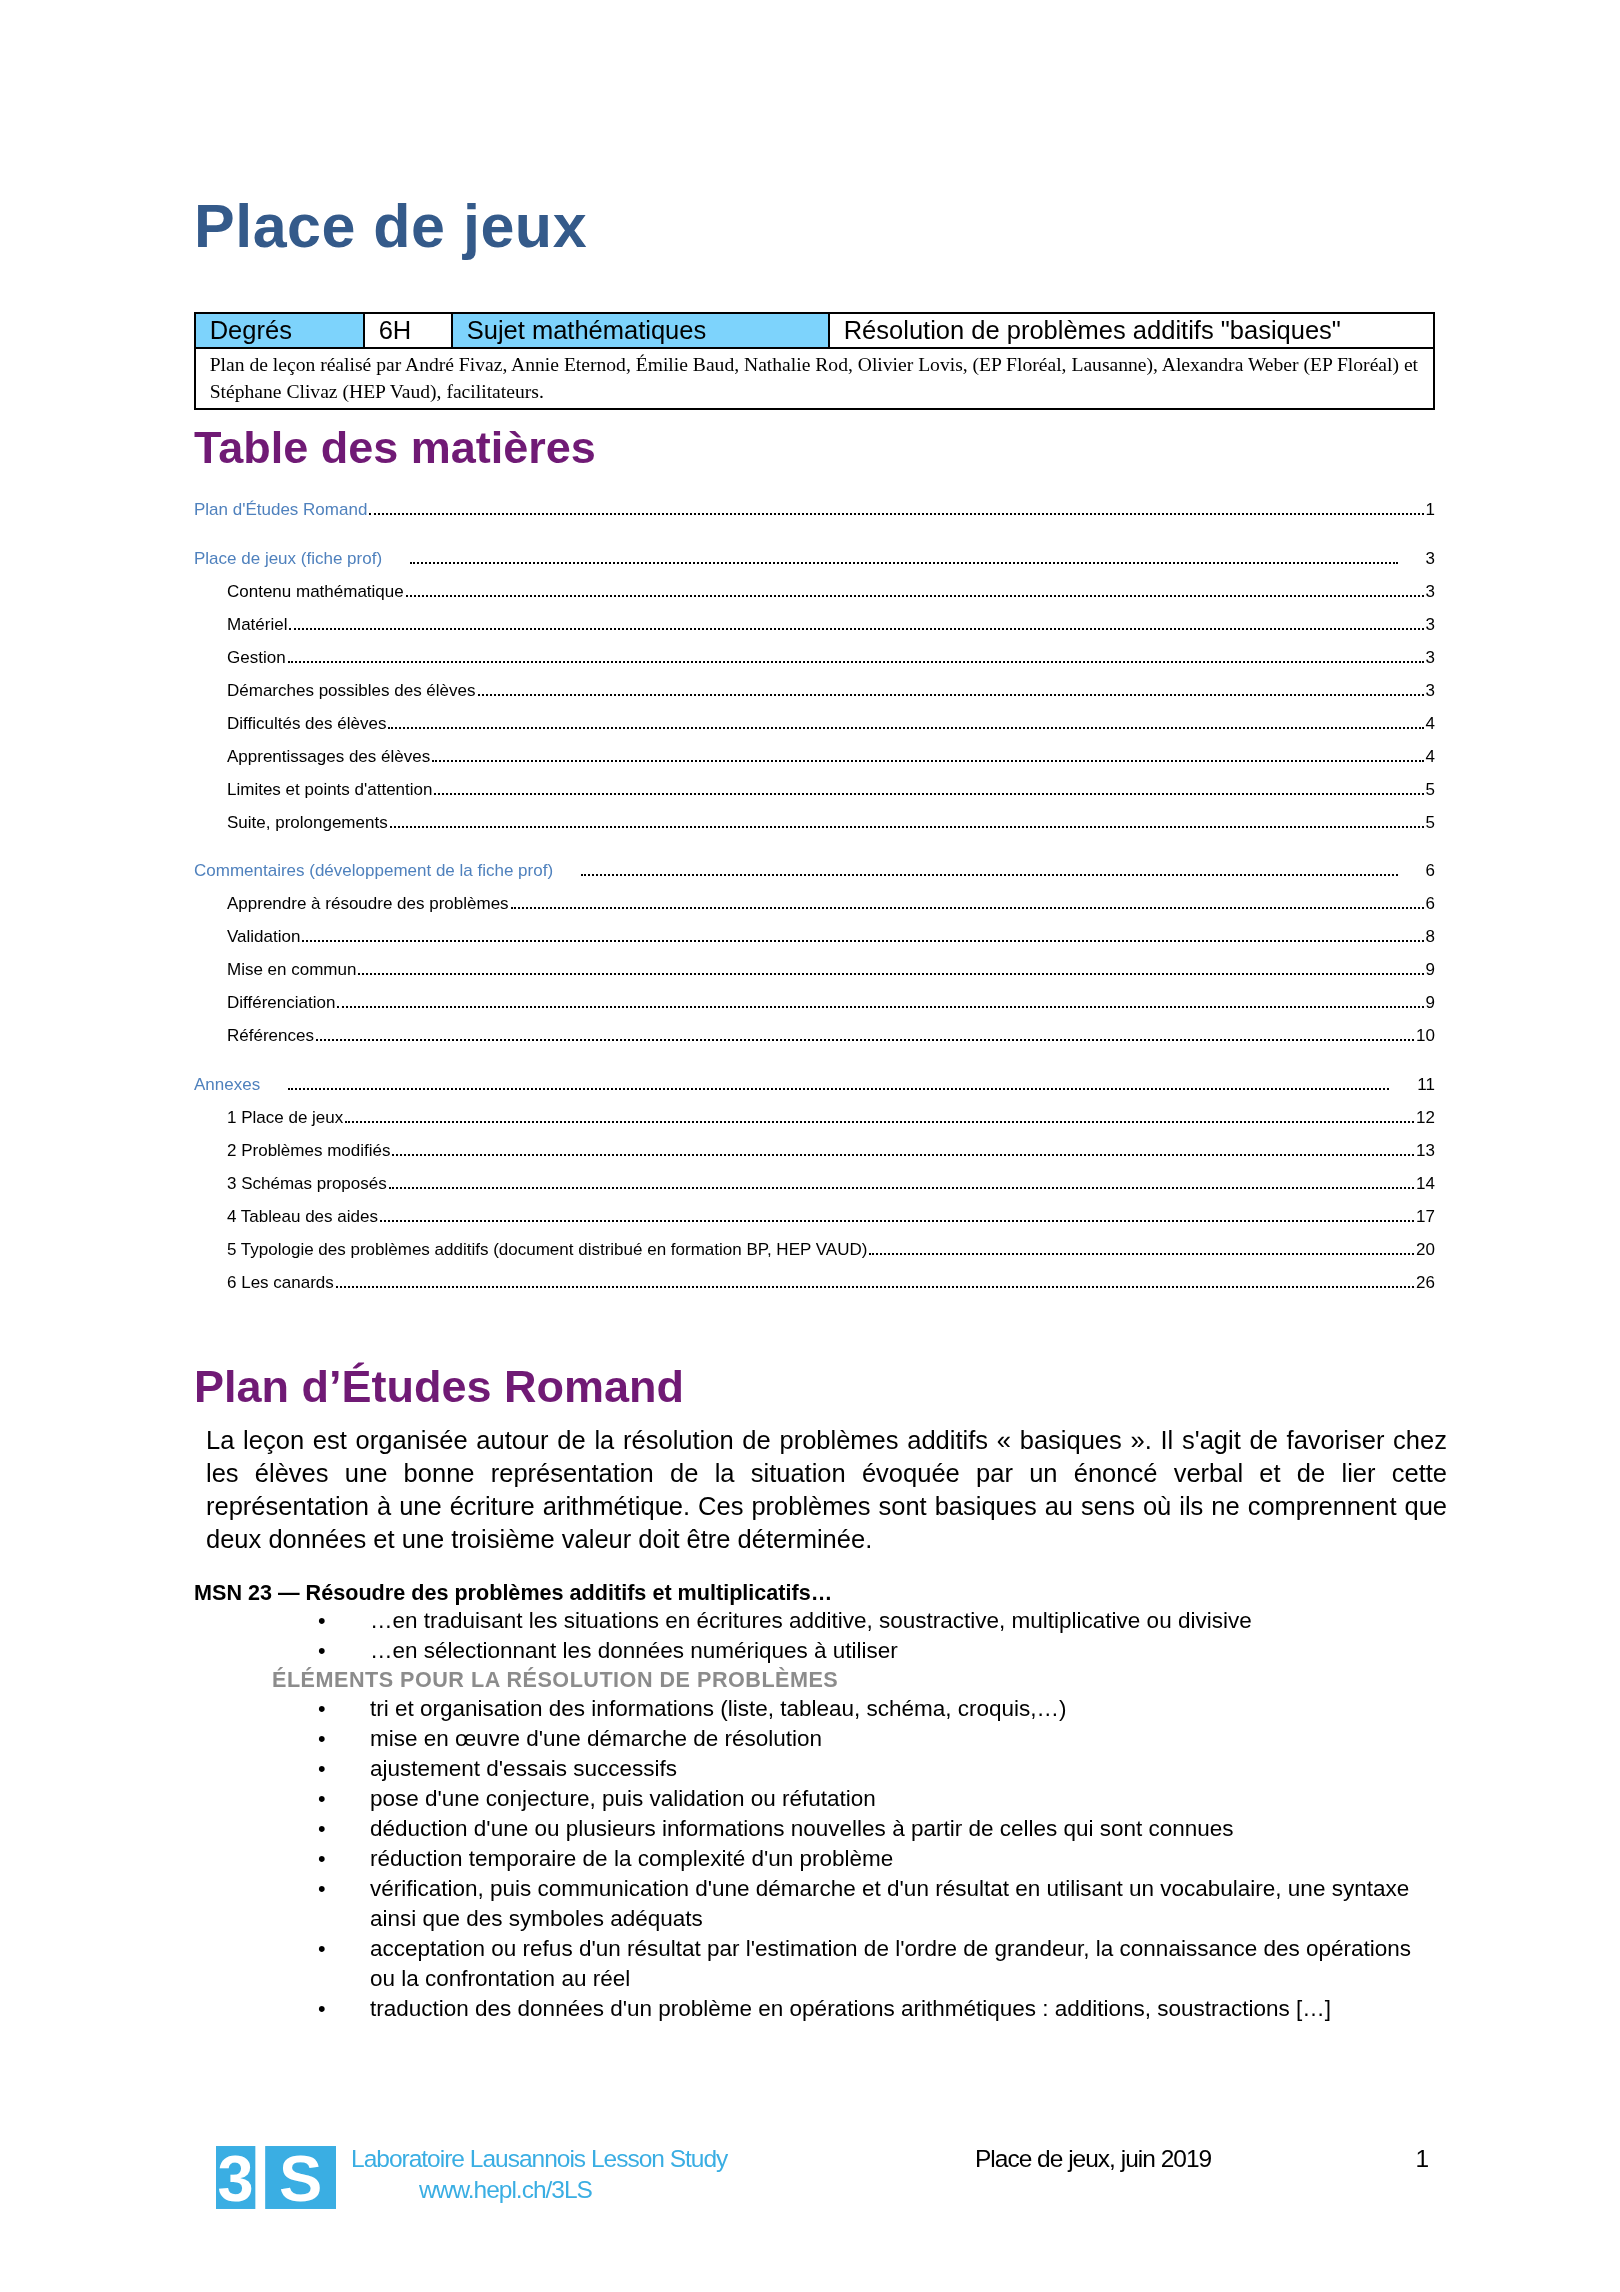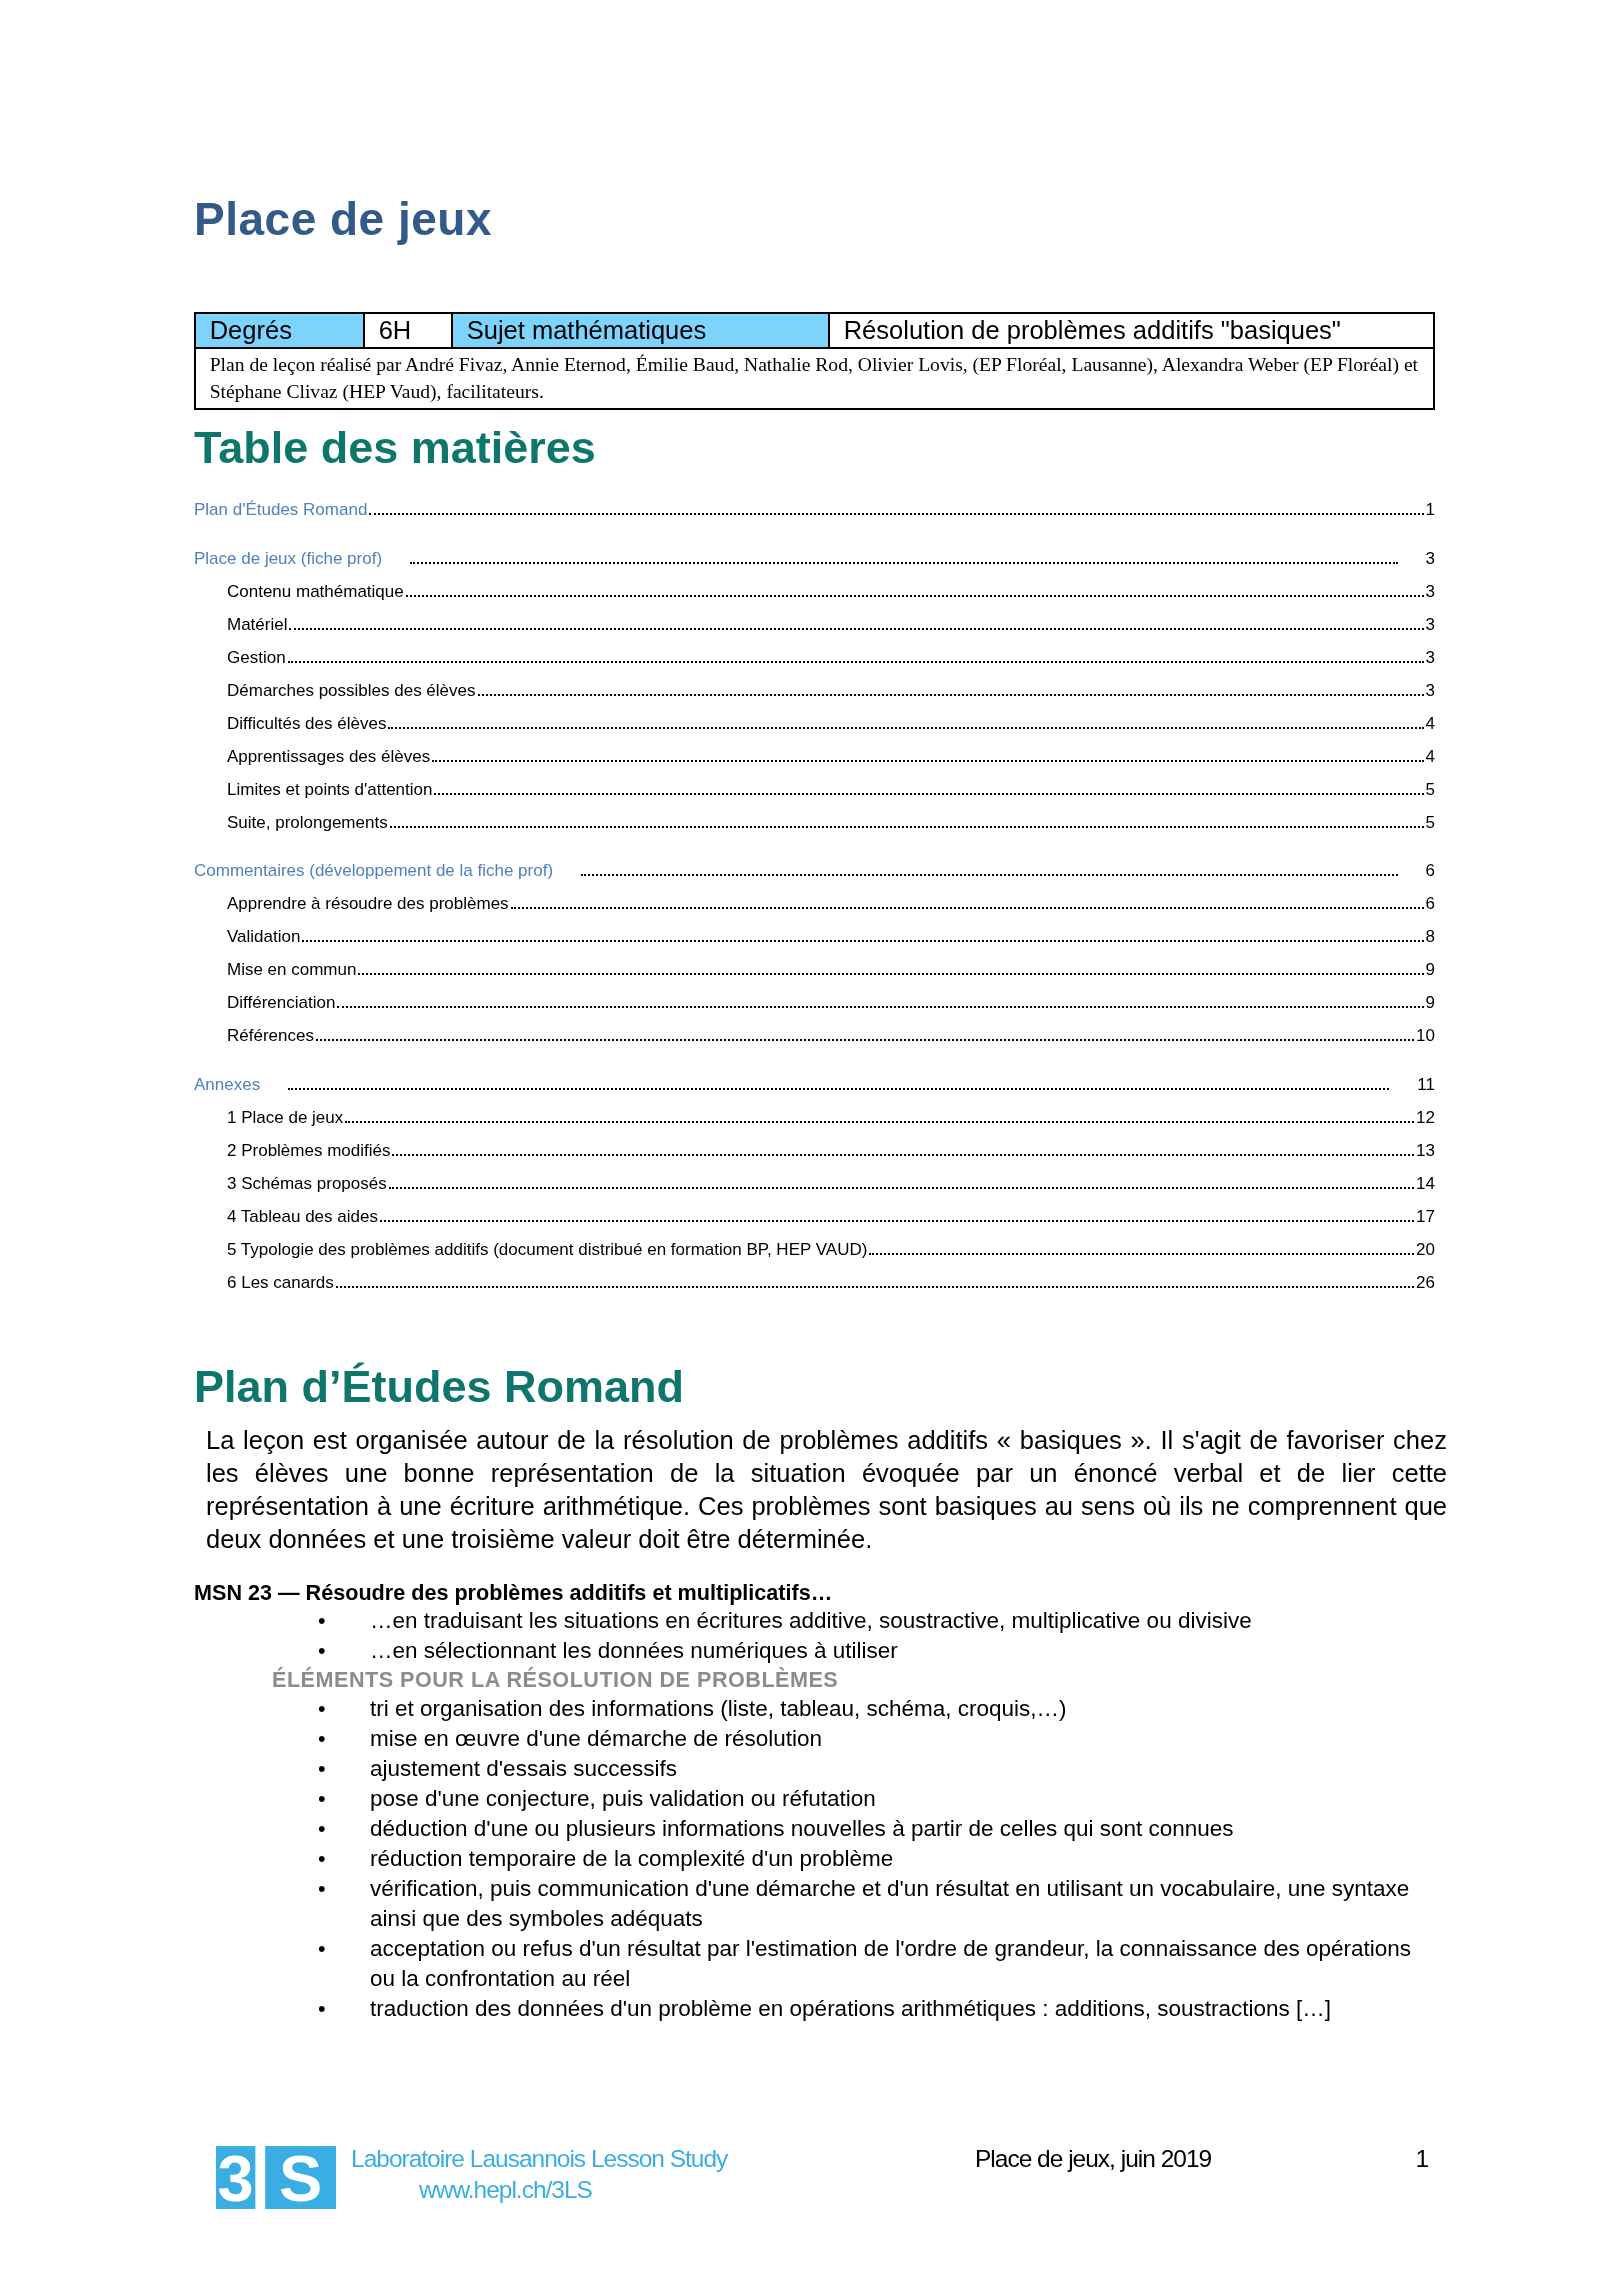--- a/index.html
+++ b/index.html
@@ -4,42 +4,42 @@
   <style>
     html, body { margin: 0; padding: 0; background: #ffffff; }
     body {
       width: 1620px; height: 2293px; position: relative; overflow: hidden;
       font-family: "Liberation Sans", sans-serif; color: #000;
     }
     .page { position: absolute; left: 194px; top: 0; width: 1241px; }
 
     .doc-title {
       position: absolute; left: 0; top: 196px;
-      font-size: 46px; font-weight: bold; color: #345a8a;
+      font-size: 61px; font-weight: bold; color: #345a8a;
       letter-spacing: 0.5px; margin: 0; line-height: 1; text-align: right;
     }
 
     .info-table {
       position: absolute; left: 0; top: 312px; width: 1241px;
       border-collapse: collapse; table-layout: fixed;
     }
     .info-table td {
       border: 2px solid #000; font-size: 25.5px; padding: 0 13.7px;
       height: 33px; line-height: 33px; white-space: nowrap;
     }
     .info-table td.shade { background: #7dd3fc; }
     .info-table td.credits {
       font-size: 19.6px; line-height: 27.4px; height: auto; padding: 2px 13.7px 2px 13.7px;
       white-space: normal;
       font-family: Liberation Serif, serif;
     }
 
     .h1 {
       position: absolute; left: 0; margin: 0; font-weight: bold;
-      font-size: 45px; color: #0f766e; line-height: 1;
+      font-size: 45px; color: #701a75; line-height: 1;
     }
 
     .toc { position: absolute; left: 0; top: 493px; width: 1241px; }
     .toc-row {
       display: flex; align-items: baseline; height: 33px;
       font-size: 17px; line-height: 33px;
     }
     .toc-row.level1 { color: #4f81bd; }
     .toc-row.level2 { padding-left: 33px; color: #000; }
     .toc-row.gap { margin-top: 15.7px; gap: 26px; }

